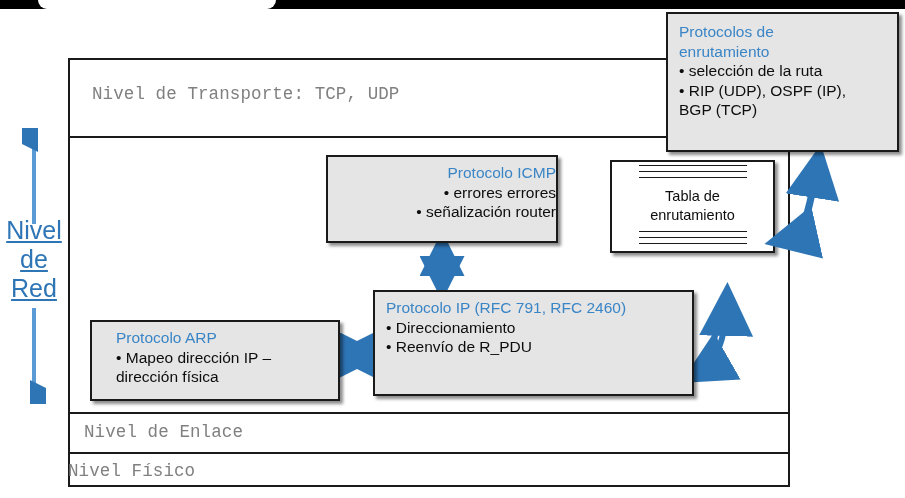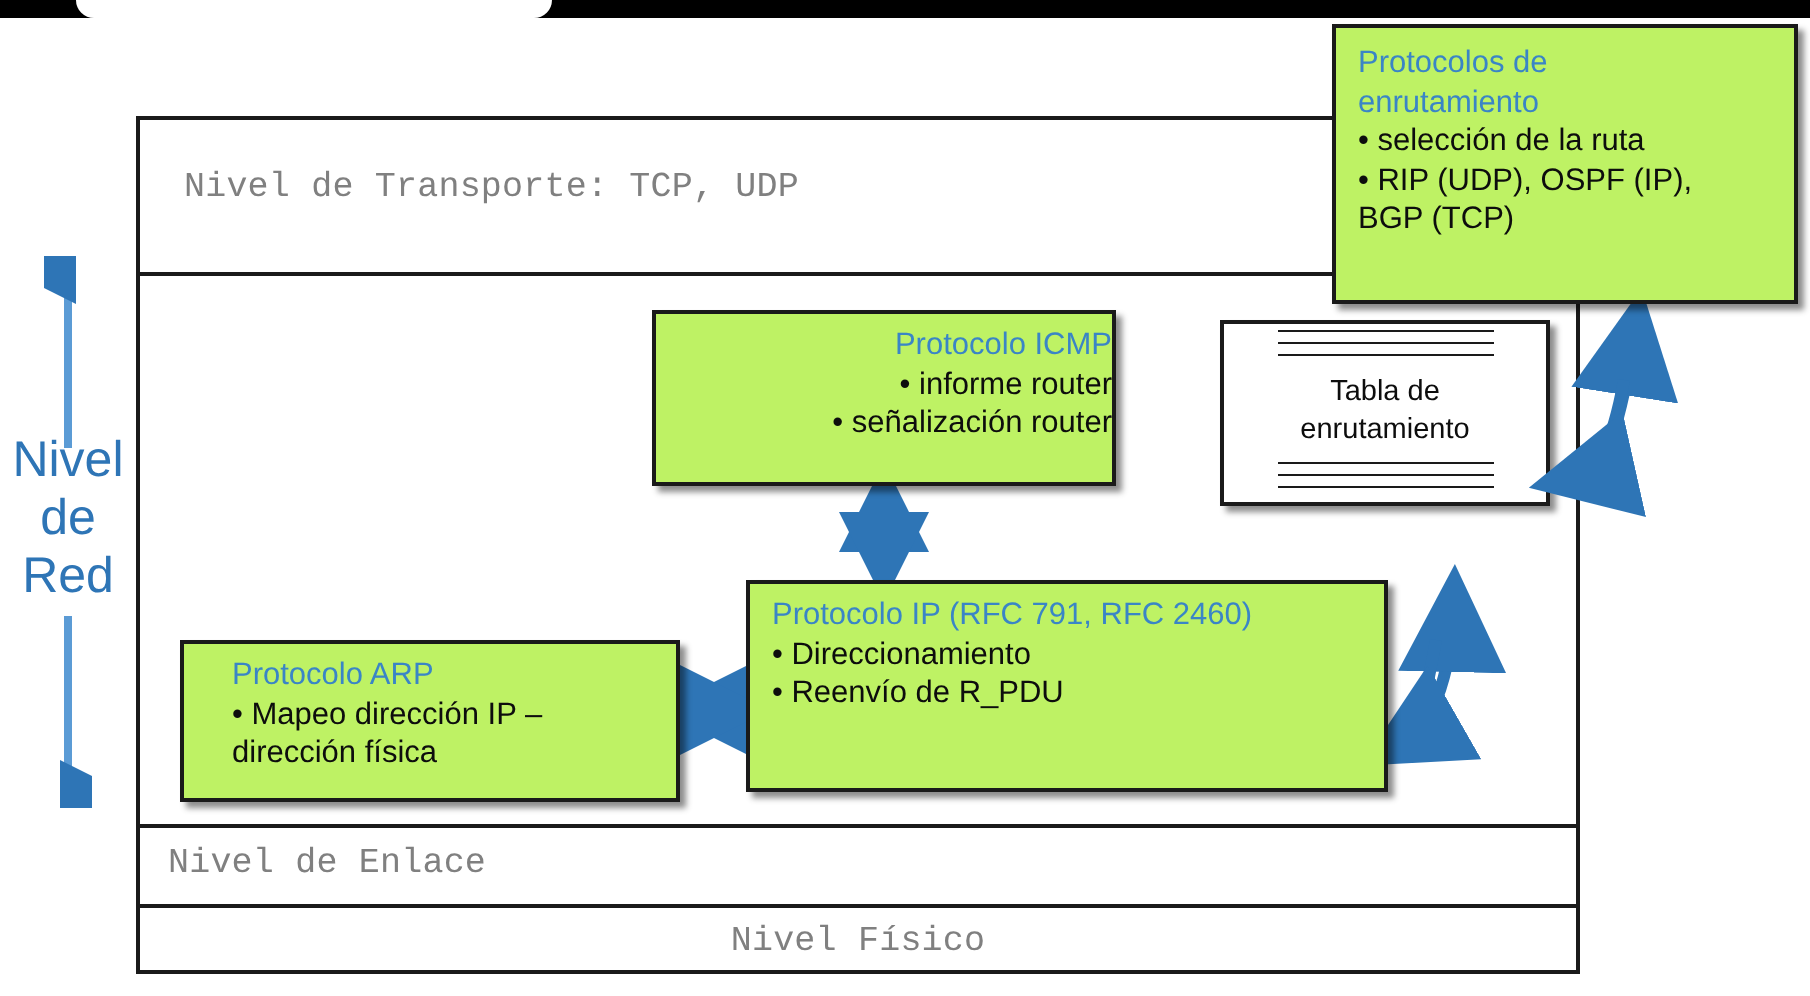--- a/index.html
+++ b/index.html
@@ -19,31 +19,31 @@
   .divider{position:absolute;left:68px;width:722px;height:0;
            border-top:2.5px solid #1a1a1a;}
   .div-transport{top:136px;}
   .div-net{top:412px;}
   .div-link{top:452px;}
 
   .layer-label{position:absolute;color:#808080;font-size:17.5px;
                letter-spacing:0.1px;white-space:nowrap;font-family:Liberation Mono, monospace;}
   .lbl-transport{left:92px;top:84px;}
   .lbl-enlace{left:84px;top:422px;width:614px;}
-  .lbl-fisico{left:68px;top:461px;width:722px;text-align:center;}
+  .lbl-fisico{left:68px;top:461px;width:722px;}
 
   
   .nivelred{position:absolute;left:4px;top:216px;width:60px;
-            text-align:center;color:#2E75B6;font-size:25px;line-height:29px;}
+            text-align:center;color:#2E75B6;font-size:25px;line-height:29px;text-decoration:underline;}
   .nivelred span{display:block;}
 
   .vert-arrow{position:absolute;left:22px;top:128px;width:24px;height:276px;}
 
   
-  .box{position:absolute;background:#bef264;border:2.5px solid #1a1a1a;
+  .box{position:absolute;background:#e5e5e5;border:2.5px solid #1a1a1a;
        box-sizing:border-box;box-shadow:3px 3px 3px rgba(0,0,0,0.45);}
   .box .title{color:#3a85c6;font-size:15.5px;line-height:19.5px;}
   .box .li{color:#0d0d0d;font-size:15.5px;line-height:19.5px;white-space:nowrap;}
 
   
   .box-routing{left:666px;top:12px;width:233px;height:140px;padding:8px 0 0 11px;}
   
   .box-icmp{left:326px;top:155px;width:232px;height:88px;padding:6px 0 0 11px;text-align:right;}
   
   .box-ip{left:373px;top:290px;width:321px;height:106px;padding:6px 0 0 11px;}
@@ -152,21 +152,21 @@
   <div class="box box-routing">
     <div class="title">Protocolos de</div>
     <div class="title">enrutamiento</div>
     <div class="li">• selección de la ruta</div>
     <div class="li">• RIP (UDP), OSPF (IP),</div>
     <div class="li">BGP (TCP)</div>
   </div>
 
   <div class="box box-icmp">
     <div class="title">Protocolo ICMP</div>
-    <div class="li">• informe router</div>
+    <div class="li">• errores errores</div>
     <div class="li">• señalización router</div>
   </div>
 
   <div class="box box-ip">
     <div class="title">Protocolo IP (RFC 791, RFC 2460)</div>
     <div class="li">• Direccionamiento</div>
     <div class="li">• Reenvío de R_PDU</div>
   </div>
 
   <div class="box box-arp">

